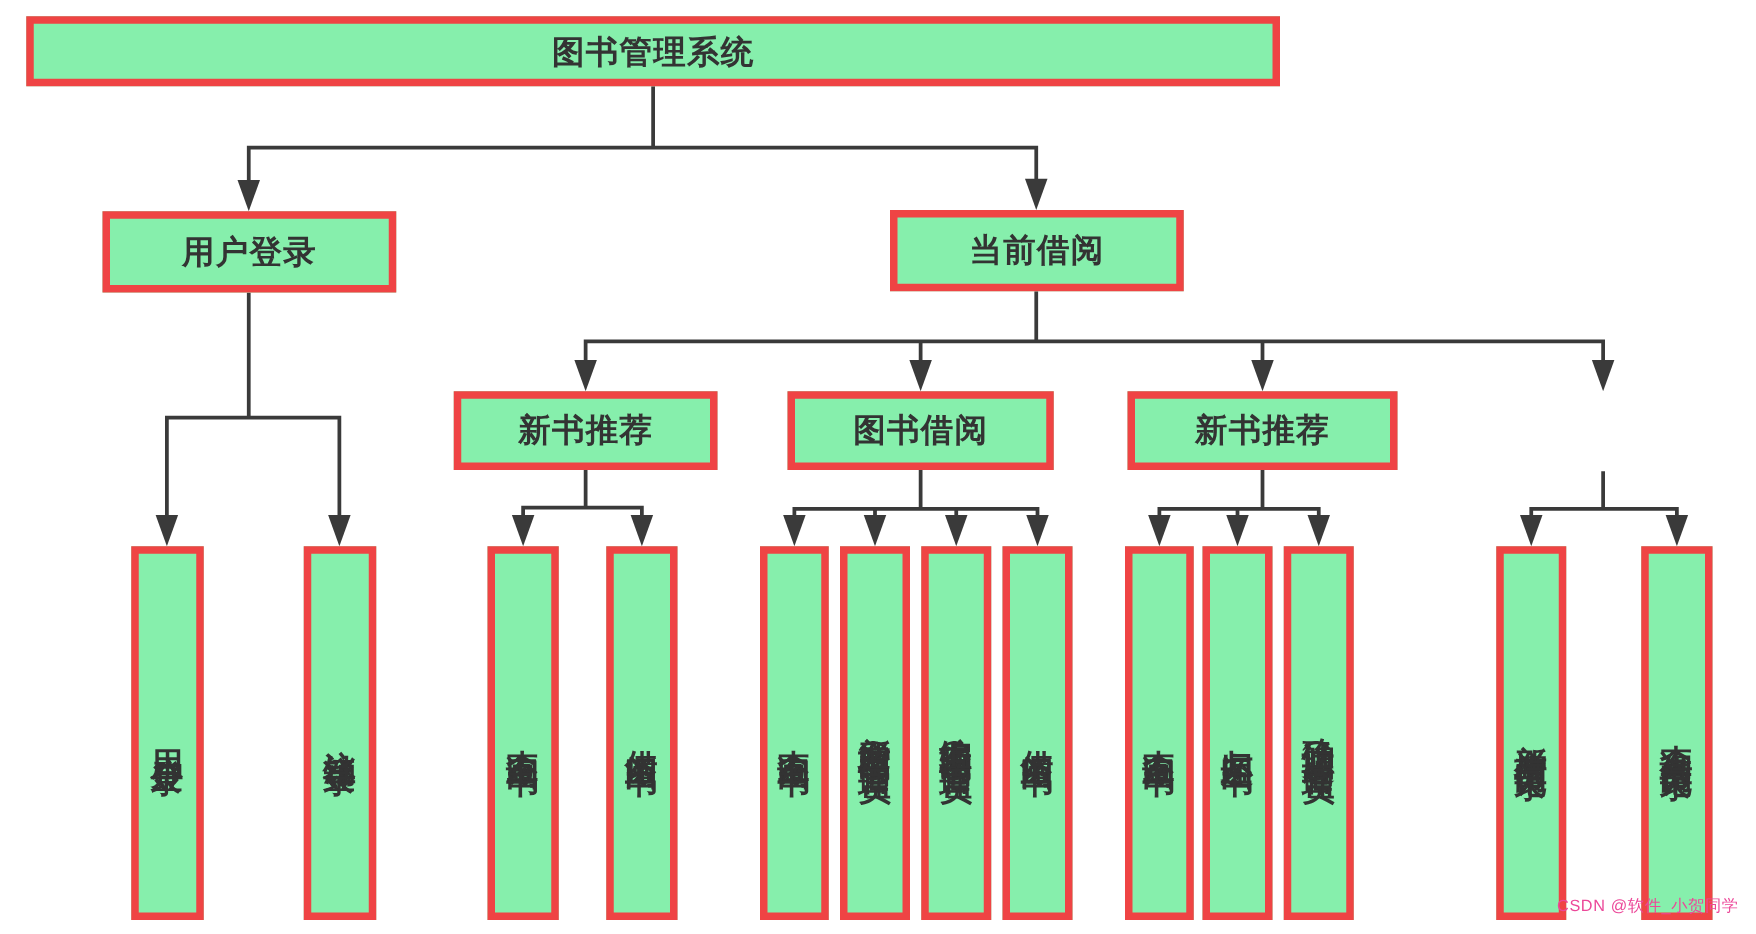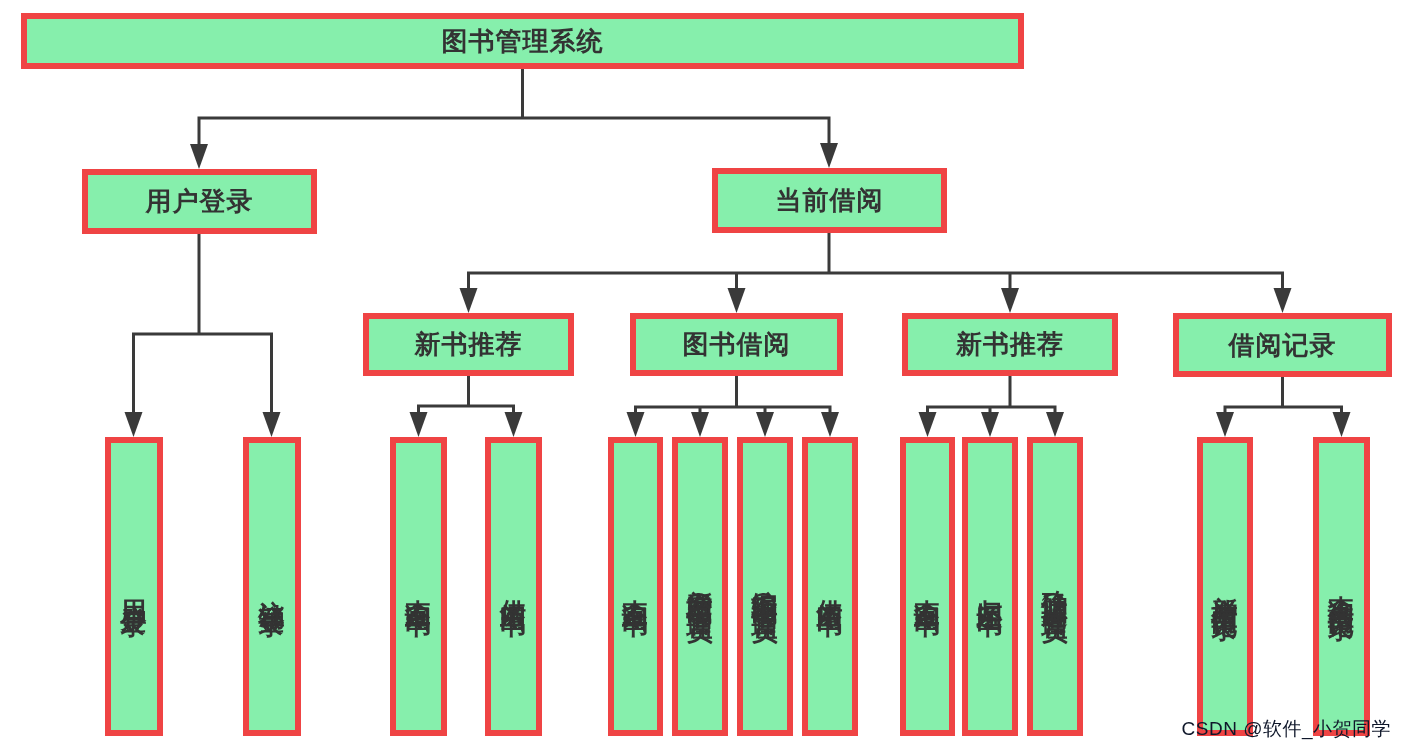--- a/index.html
+++ b/index.html
@@ -40,23 +40,23 @@
     writing-mode: vertical-rl;
     text-orientation: mixed;
     letter-spacing: 4px;
     line-height: 1;
   }
   .node .lbl { white-space: nowrap; }
   #watermark {
     position: absolute;
     right: 14px;
     top: 716px;
-    font-size: 19px;
+    font-size: 13px;
     letter-spacing: 0.5px;
-    color: #0f172a;
+    color: #ec4899;
     z-index: 3;
   }
 </style>
 </head>
 <body>
 
 <div id="stage">
 
   <svg id="connectors" viewBox="0 0 1405 747" xmlns="http://www.w3.org/2000/svg">
     <g stroke="#3a3a3a" stroke-width="3" fill="none">
@@ -114,23 +114,20 @@
 
   <div class="node h" style="left:630px; top:313px; width:213px; height:63px">
     <span class="lbl">图书借阅</span>
   </div>
   <div class="node h" style="left:363px; top:313px; width:211px; height:63px">
     <span class="lbl">新书推荐</span>
   </div>
   <div class="node h" style="left:902px; top:313px; width:216px; height:63px">
     <span class="lbl">新书推荐</span>
   </div>
-  <div class="node h" style="left:1173px; top:313px; width:219px; height:64px">
-    <span class="lbl">借阅记录</span>
-  </div>
 
   <div class="node v" style="left:105px; top:437px; width:58px; height:299px">
     <span class="lbl">用户登录</span>
   </div>
   <div class="node v" style="left:243px; top:437px; width:58px; height:299px">
     <span class="lbl">注销登录</span>
   </div>
   <div class="node v" style="left:390px; top:437px; width:57px; height:299px">
     <span class="lbl">查询图书</span>
   </div>

